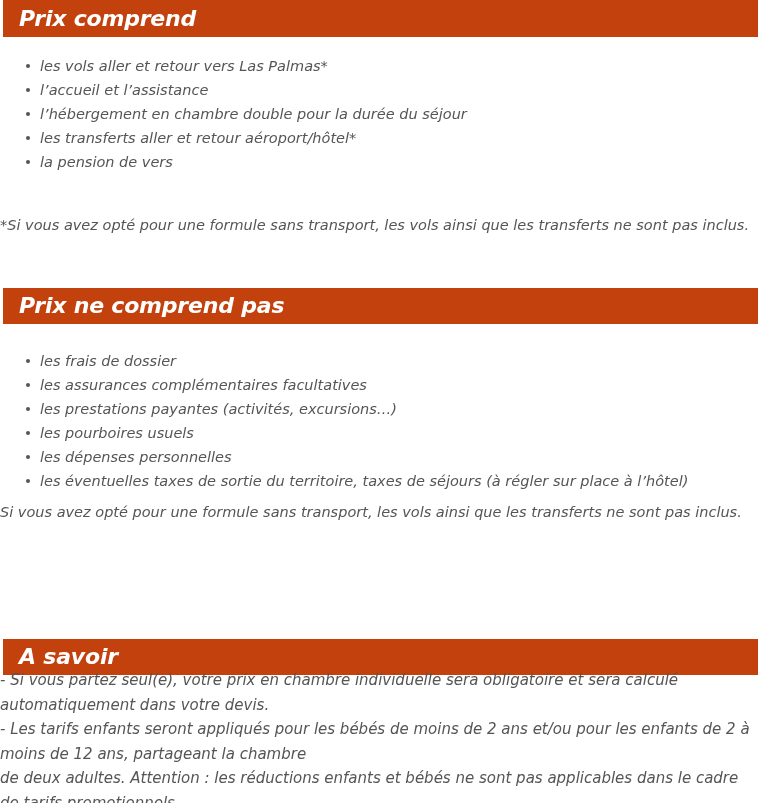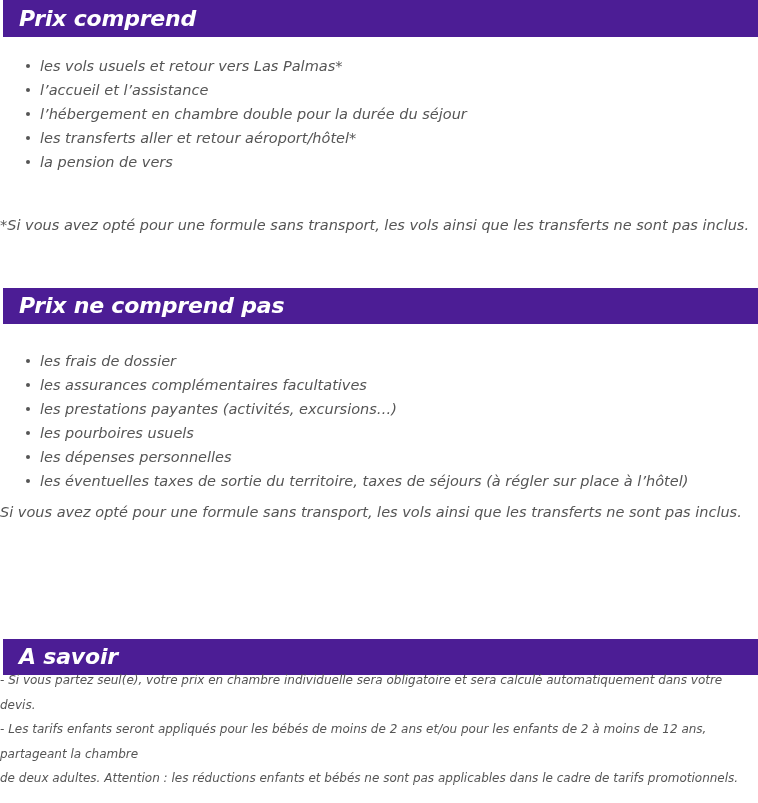--- a/index.html
+++ b/index.html
@@ -20,21 +20,21 @@
     width: 758px;
     height: 803px;
     box-sizing: border-box;
   }
 
   
   .section-band {
     margin-left: 3px;
     width: 755px;
     box-sizing: border-box;
-    background: #4c1d95;
+    background: #c2410c;
     display: flex;
     align-items: center;
   }
   .section-band-title {
     font-family: "DejaVu Sans", "Liberation Sans", sans-serif;
     font-style: italic;
     font-weight: bold;
     font-size: 22px;
     line-height: 1;
     letter-spacing: -0.2px;
@@ -83,21 +83,21 @@
     font-style: italic;
     font-size: 14.5px;
     line-height: 24px;
     color: #555555;
     padding-left: 0;
     white-space: nowrap;
   }
 
   .para {
     font-style: italic;
-    font-size: 12px;
+    font-size: 15px;
     line-height: 24.5px;
     color: #555555;
     padding-left: 0;
     margin: 0;
   }
 
   
   .sec1-list   { position: absolute; left: 0; top: 54px; }
   .sec1-note   { position: absolute; left: 0; top: 213px; }
 
@@ -113,21 +113,21 @@
 </head>
 <body>
 
 <div class="page">
 
   <div class="section-band band-h1 sec1-band">
     <span class="section-band-title">Prix comprend</span>
   </div>
 
   <ul class="bullets sec1-list">
-    <li><span>les vols usuels et retour vers Las Palmas*</span></li>
+    <li><span>les vols aller et retour vers Las Palmas*</span></li>
     <li><span>l’accueil et l’assistance</span></li>
     <li><span>l’hébergement en chambre double pour la durée du séjour</span></li>
     <li><span>les transferts aller et retour aéroport/hôtel*</span></li>
     <li><span>la pension de vers</span></li>
   </ul>
 
   <div class="note sec1-note">*Si vous avez opté pour une formule sans transport, les vols ainsi que les transferts ne sont pas inclus.</div>
 
   <div class="section-band band-h2 sec2-band">
     <span class="section-band-title">Prix ne comprend pas</span>

